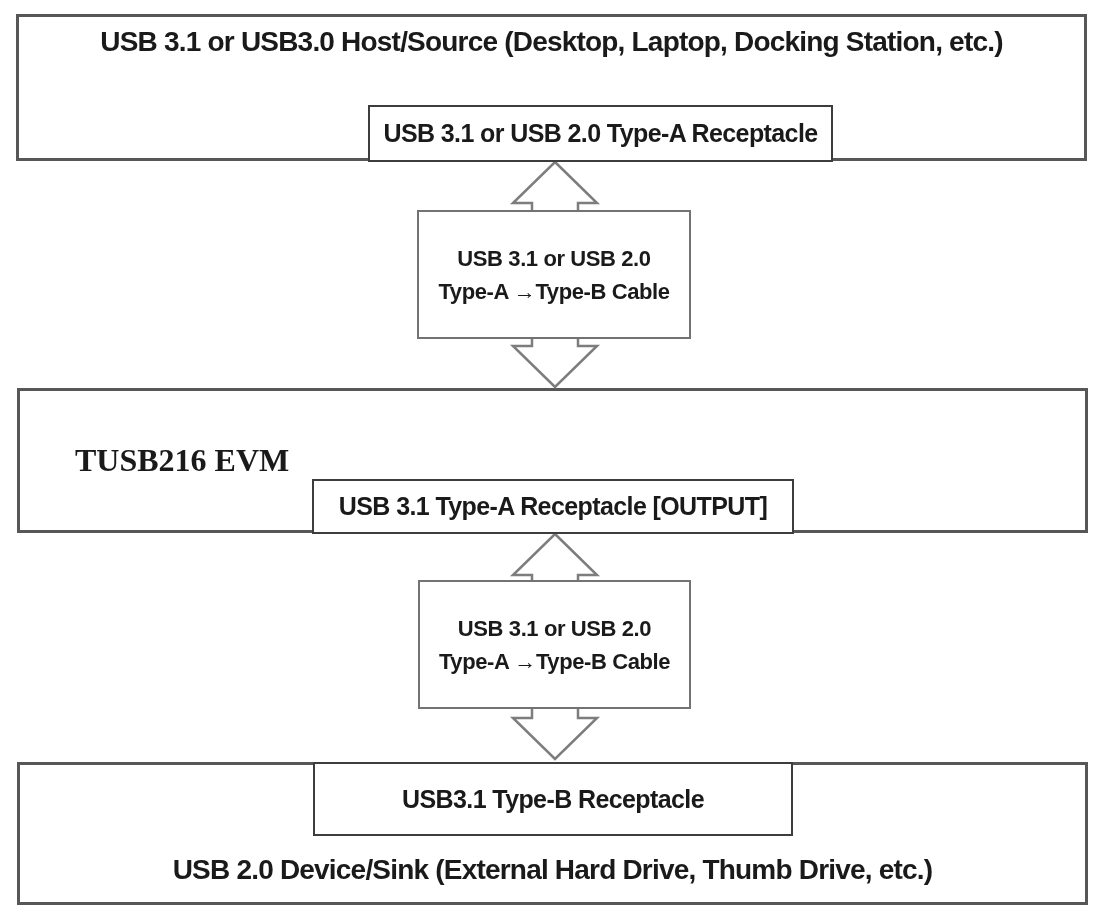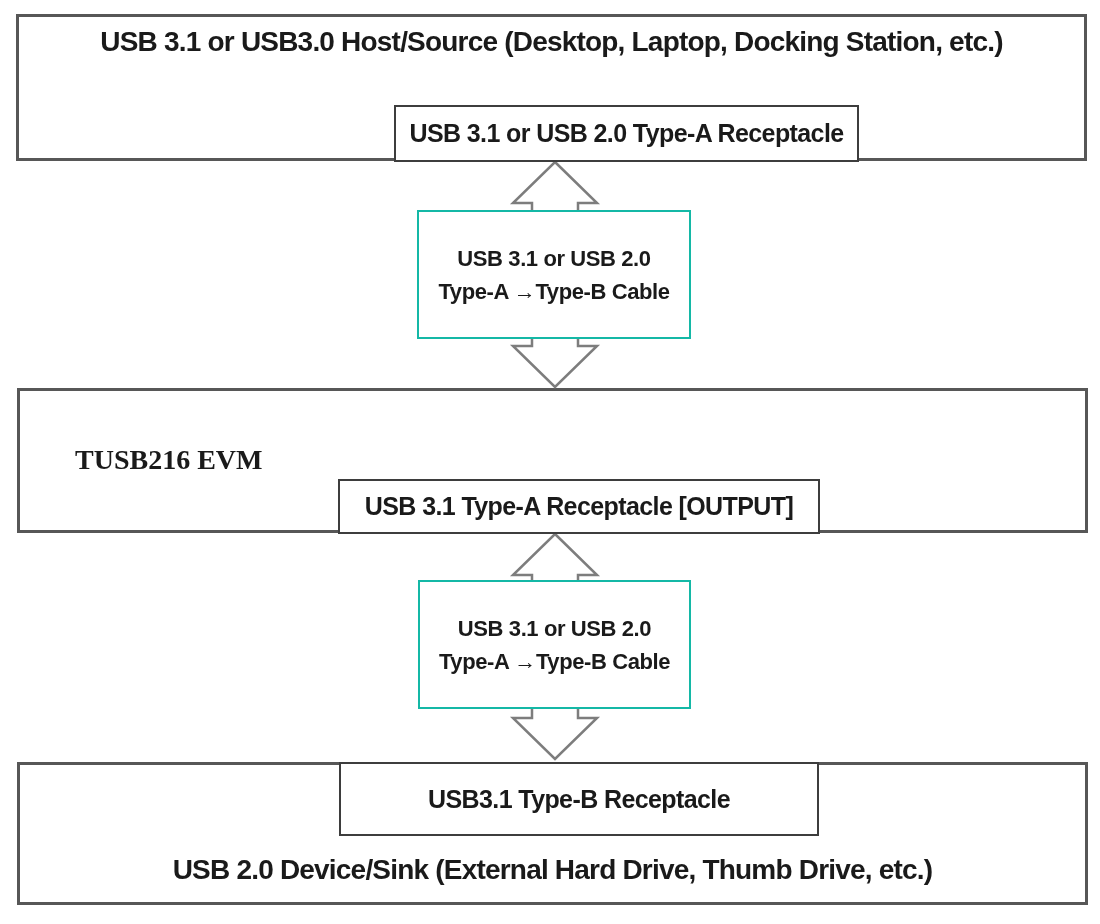--- a/index.html
+++ b/index.html
@@ -28,26 +28,25 @@
     border: 2px solid #3d3d3d;
     background: #ffffff;
     display: flex;
     align-items: center;
     justify-content: center;
     font-weight: bold;
     font-size: 25px;
     letter-spacing: -0.6px;
     white-space: nowrap;
     z-index: 3;
-    margin-left: 26px;
   }
   .cable-box {
     position: absolute;
     box-sizing: border-box;
-    border: 2px solid #14b8a6;
+    border: 2px solid #737373;
     background: #ffffff;
     display: flex;
     flex-direction: column;
     align-items: center;
     justify-content: center;
     font-weight: bold;
     font-size: 22px;
     letter-spacing: -0.4px;
     line-height: 33px;
     white-space: nowrap;
@@ -61,21 +60,21 @@
     letter-spacing: -0.8px;
     line-height: 40px;
     text-align: center;
     white-space: nowrap;
     z-index: 3;
   }
   .evm-label {
     position: absolute;
     font-family: "Liberation Serif", serif;
     font-weight: bold;
-    font-size: 28px;
+    font-size: 32px;
     line-height: 32px;
     white-space: nowrap;
     z-index: 3;
   }
   .arrow-svg {
     position: absolute;
     z-index: 1;
   }
   .arrow-shape {
     fill: #ffffff;

